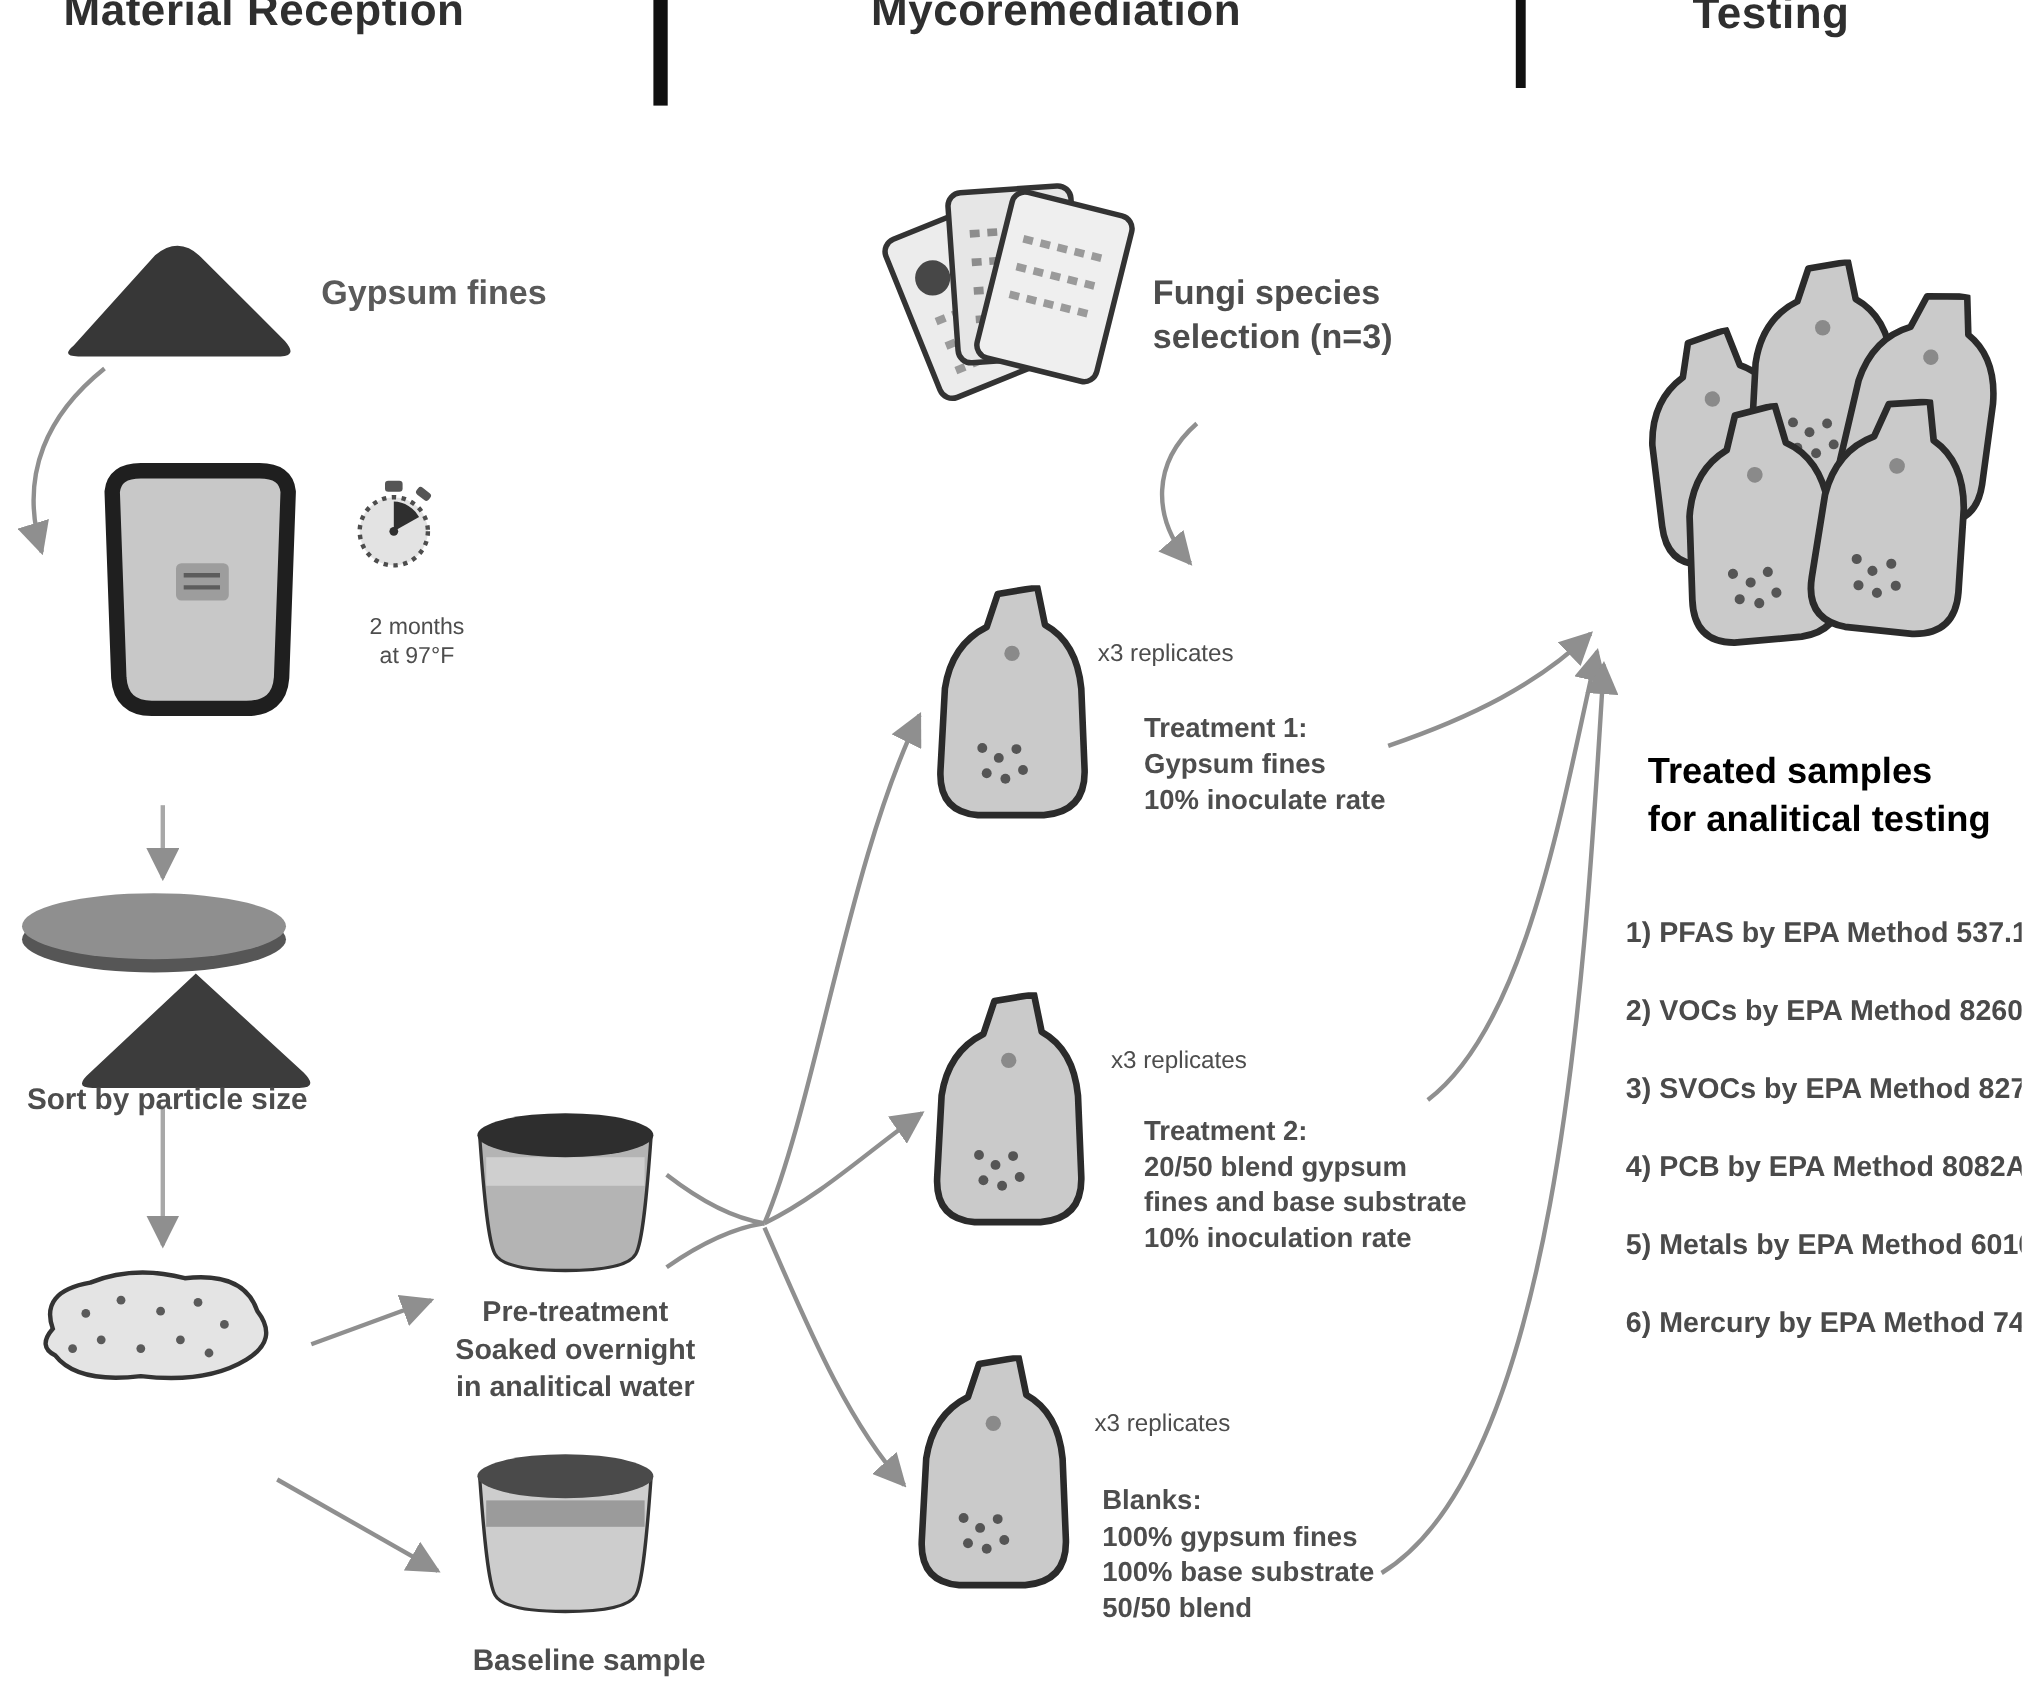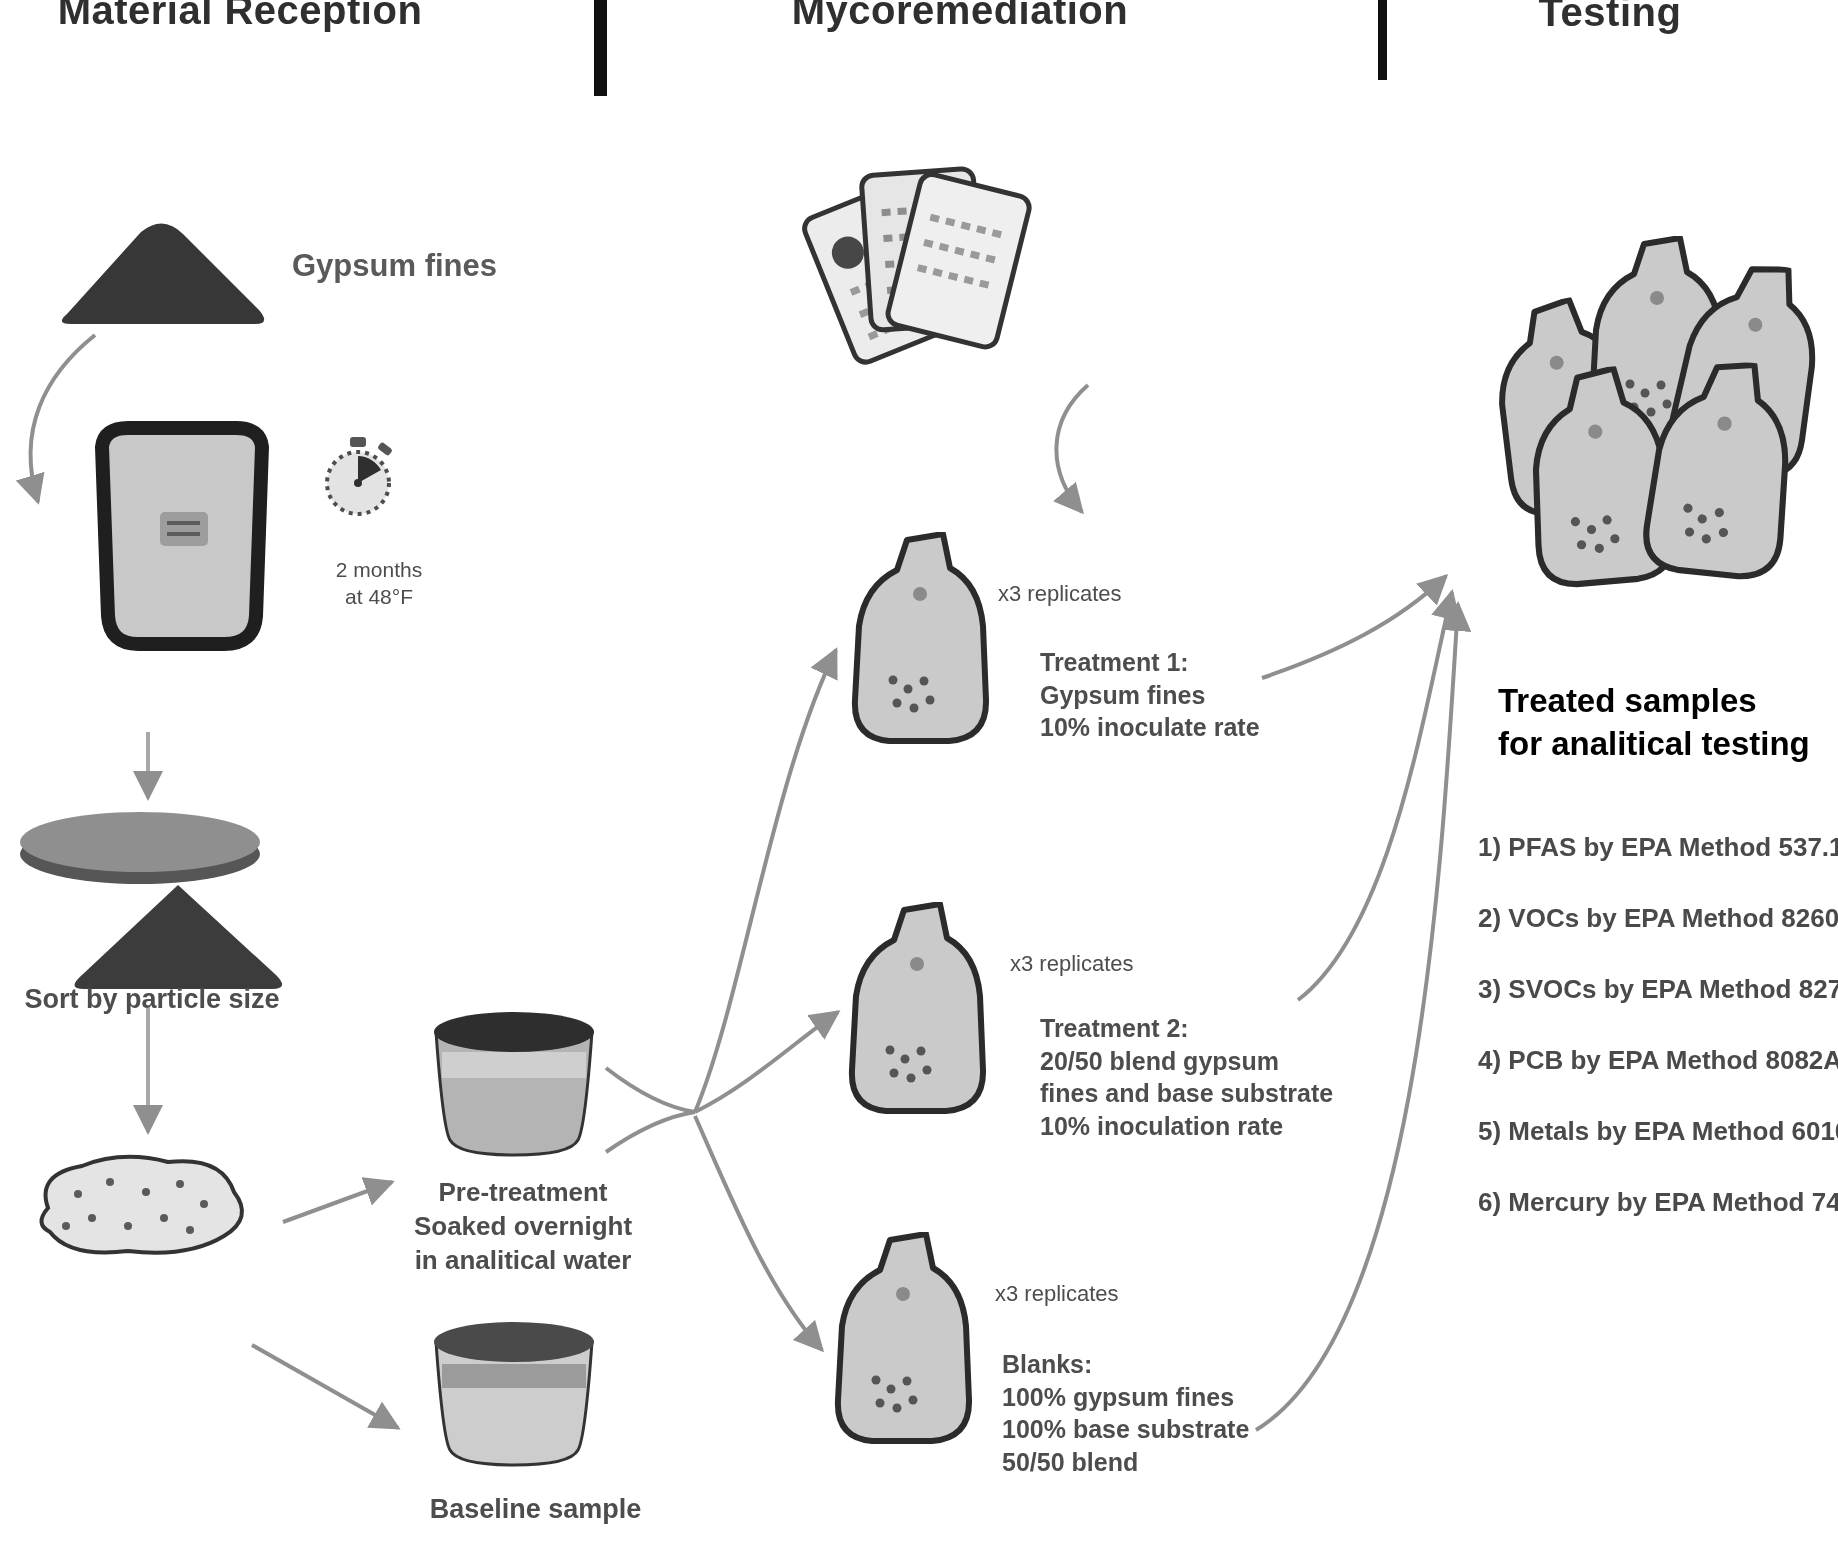--- a/index.html
+++ b/index.html
@@ -153,27 +153,29 @@
       <path d="M 695 1116 C 732 1200, 768 1290, 822 1350" marker-end="url(#ah)"></path>
 
       <path d="M 1262 678 C 1338 652, 1398 622, 1446 576" marker-end="url(#ah)"></path>
       <path d="M 1298 1000 C 1390 930, 1422 720, 1452 592" marker-end="url(#ah)"></path>
       <path d="M 1256 1430 C 1420 1330, 1442 860, 1458 604" marker-end="url(#ah)"></path>
     </g>
   </svg>
 
   <div class="label soft" style="left:292px;top:246px;font-size:31px;font-weight:600;">Gypsum fines</div>
   <div class="label center" style="left:314px;top:556px;width:130px;font-size:21px;">2 months
-at 48°F</div>
+at 97°F</div>
   <div class="label center" style="left:22px;top:982px;width:260px;font-size:27px;font-weight:600;">Sort by particle size</div>
   <div class="label center" style="left:408px;top:1176px;width:230px;font-size:26px;font-weight:600;">Pre-treatment
 Soaked overnight
 in analitical water</div>
   <div class="label center" style="left:418px;top:1492px;width:235px;font-size:27px;font-weight:600;">Baseline sample</div>
 
+  <div class="label" style="left:1048px;top:246px;width:280px;font-size:31px;font-weight:600;">Fungi species
+selection (n=3)</div>
 
   <div class="label" style="left:998px;top:580px;font-size:22px;">x3 replicates</div>
   <div class="label" style="left:1040px;top:646px;width:280px;font-size:25px;font-weight:700;">Treatment 1:
 Gypsum fines
 10% inoculate rate</div>
 
   <div class="label" style="left:1010px;top:950px;font-size:22px;">x3 replicates</div>
   <div class="label" style="left:1040px;top:1012px;width:310px;font-size:25px;font-weight:600;">Treatment 2:
 20/50 blend gypsum
 fines and base substrate

